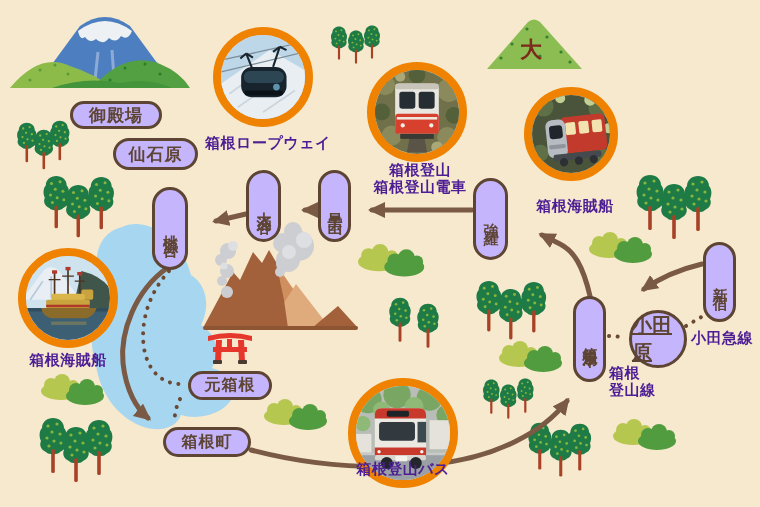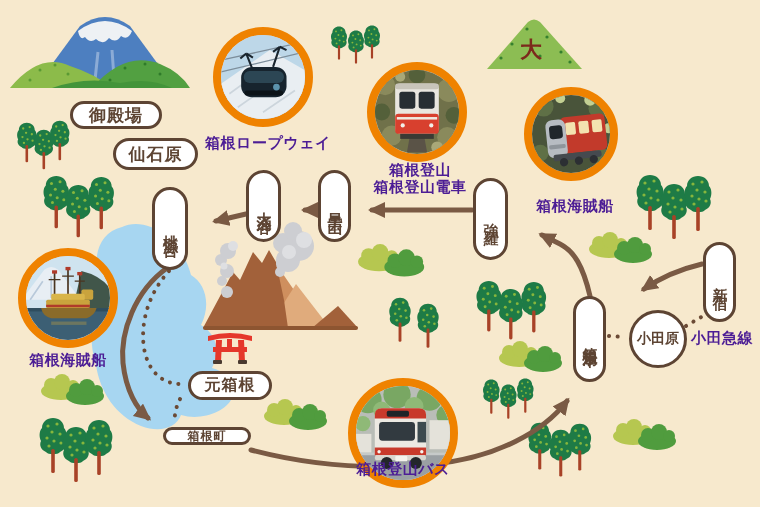--- a/index.html
+++ b/index.html
@@ -4,30 +4,30 @@
 <style>
   html,body{margin:0;padding:0;}
   #map-canvas{
     position:relative;width:760px;height:507px;overflow:hidden;
     background:#f7e9cd;
     font-family:"DejaVu Sans","Liberation Sans",sans-serif;
   }
   #map-canvas svg{display:block;}
   .layer{position:absolute;left:0;top:0;width:760px;height:507px;}
   .pill{
-    position:absolute;background:#ffffff;border:3px solid #5d4433;color:#5d4433;
+    position:absolute;background:#c4b5fd;border:3px solid #5d4433;color:#5d4433;
     display:flex;align-items:center;justify-content:center;
     font-weight:bold;box-sizing:border-box;z-index:30;
   }
   .pill.h{border-radius:999px;font-size:17px;letter-spacing:1px;}
   .pill.v{border-radius:999px;writing-mode:vertical-rl;text-orientation:upright;font-size:15px;}
   .pill.v2{letter-spacing:8px;}
   .pill.v3{letter-spacing:4px;}
   .pill.v4{letter-spacing:2px;}
-  .pill.circle{border-radius:50%;font-size:14px;letter-spacing:0;}
+  .pill.circle{border-radius:50%;font-size:20px;letter-spacing:0;text-decoration:underline;}
   .photo{
     position:absolute;border:8px solid #ef8200;border-radius:50%;
     overflow:hidden;box-sizing:border-box;z-index:25;background:#ddd;
   }
   .photo svg{width:100%;height:100%;}
   .olabel{
     position:absolute;color:#4c1d95;font-weight:bold;font-size:15px;
     line-height:17px;text-align:center;letter-spacing:0.5px;z-index:40;
     white-space:nowrap;
   }
@@ -233,21 +233,21 @@
     </div>
   <div class="pill v v2" style="left:703px;top:242px;width:33px;height:80px;">
       <span>新宿</span>
     </div>
   <div class="pill circle" style="left:629px;top:310px;width:58px;height:58px;">
       <span>小田原</span>
     </div>
   <div class="pill h" style="left:188px;top:371px;width:84px;height:29px;font-size:16px;">
       <span>元箱根</span>
     </div>
-  <div class="pill h" style="left:163px;top:427px;width:88px;height:18px;font-size:12px;">
+  <div class="pill h" style="left:163px;top:427px;width:88px;height:30px;font-size:16px;">
       <span>箱根町</span>
     </div>
 
   <div class="photo" style="left:213px;top:27px;width:100px;height:100px;">
     <svg viewBox="0 0 100 100" preserveAspectRatio="xMidYMid slice">
       <rect width="100" height="100" fill="#bdd7e8"></rect>
       <path d="M0 58 L58 18 L100 42 L100 100 L0 100 Z" fill="#e9eef2"></path>
       <path d="M10 70 L40 48 M20 86 L60 58 M50 92 L88 66" stroke="#ccd5dc" stroke-width="2" fill="none"></path>
       <path d="M0 30 L100 8 M0 44 L100 20" stroke="#7d8e9b" stroke-width="1.5" fill="none"></path>
       <g stroke="#1a252e" stroke-width="2.5" fill="none">
@@ -386,14 +386,18 @@
 
   <div class="olabel" style="left:178px;top:135px;width:180px;"><span>箱根ロープウェイ</span></div>
   <div class="olabel" style="left:350px;top:162px;width:140px;">
     <div>箱根登山</div>
     <div>箱根登山電車</div>
   </div>
   <div class="olabel" style="left:505px;top:198px;width:140px;"><span>箱根海賊船</span></div>
   <div class="olabel" style="left:0px;top:352px;width:136px;"><span>箱根海賊船</span></div>
   <div class="olabel" style="left:333px;top:461px;width:140px;"><span>箱根登山バス</span></div>
   <div class="olabel" style="left:686px;top:330px;width:72px;"><span>小田急線</span></div>
+  <div class="olabel left" style="left:609px;top:365px;width:80px;">
+    <div>箱根</div>
+    <div>登山線</div>
+  </div>
 
 </div>
 
 </body></html>

